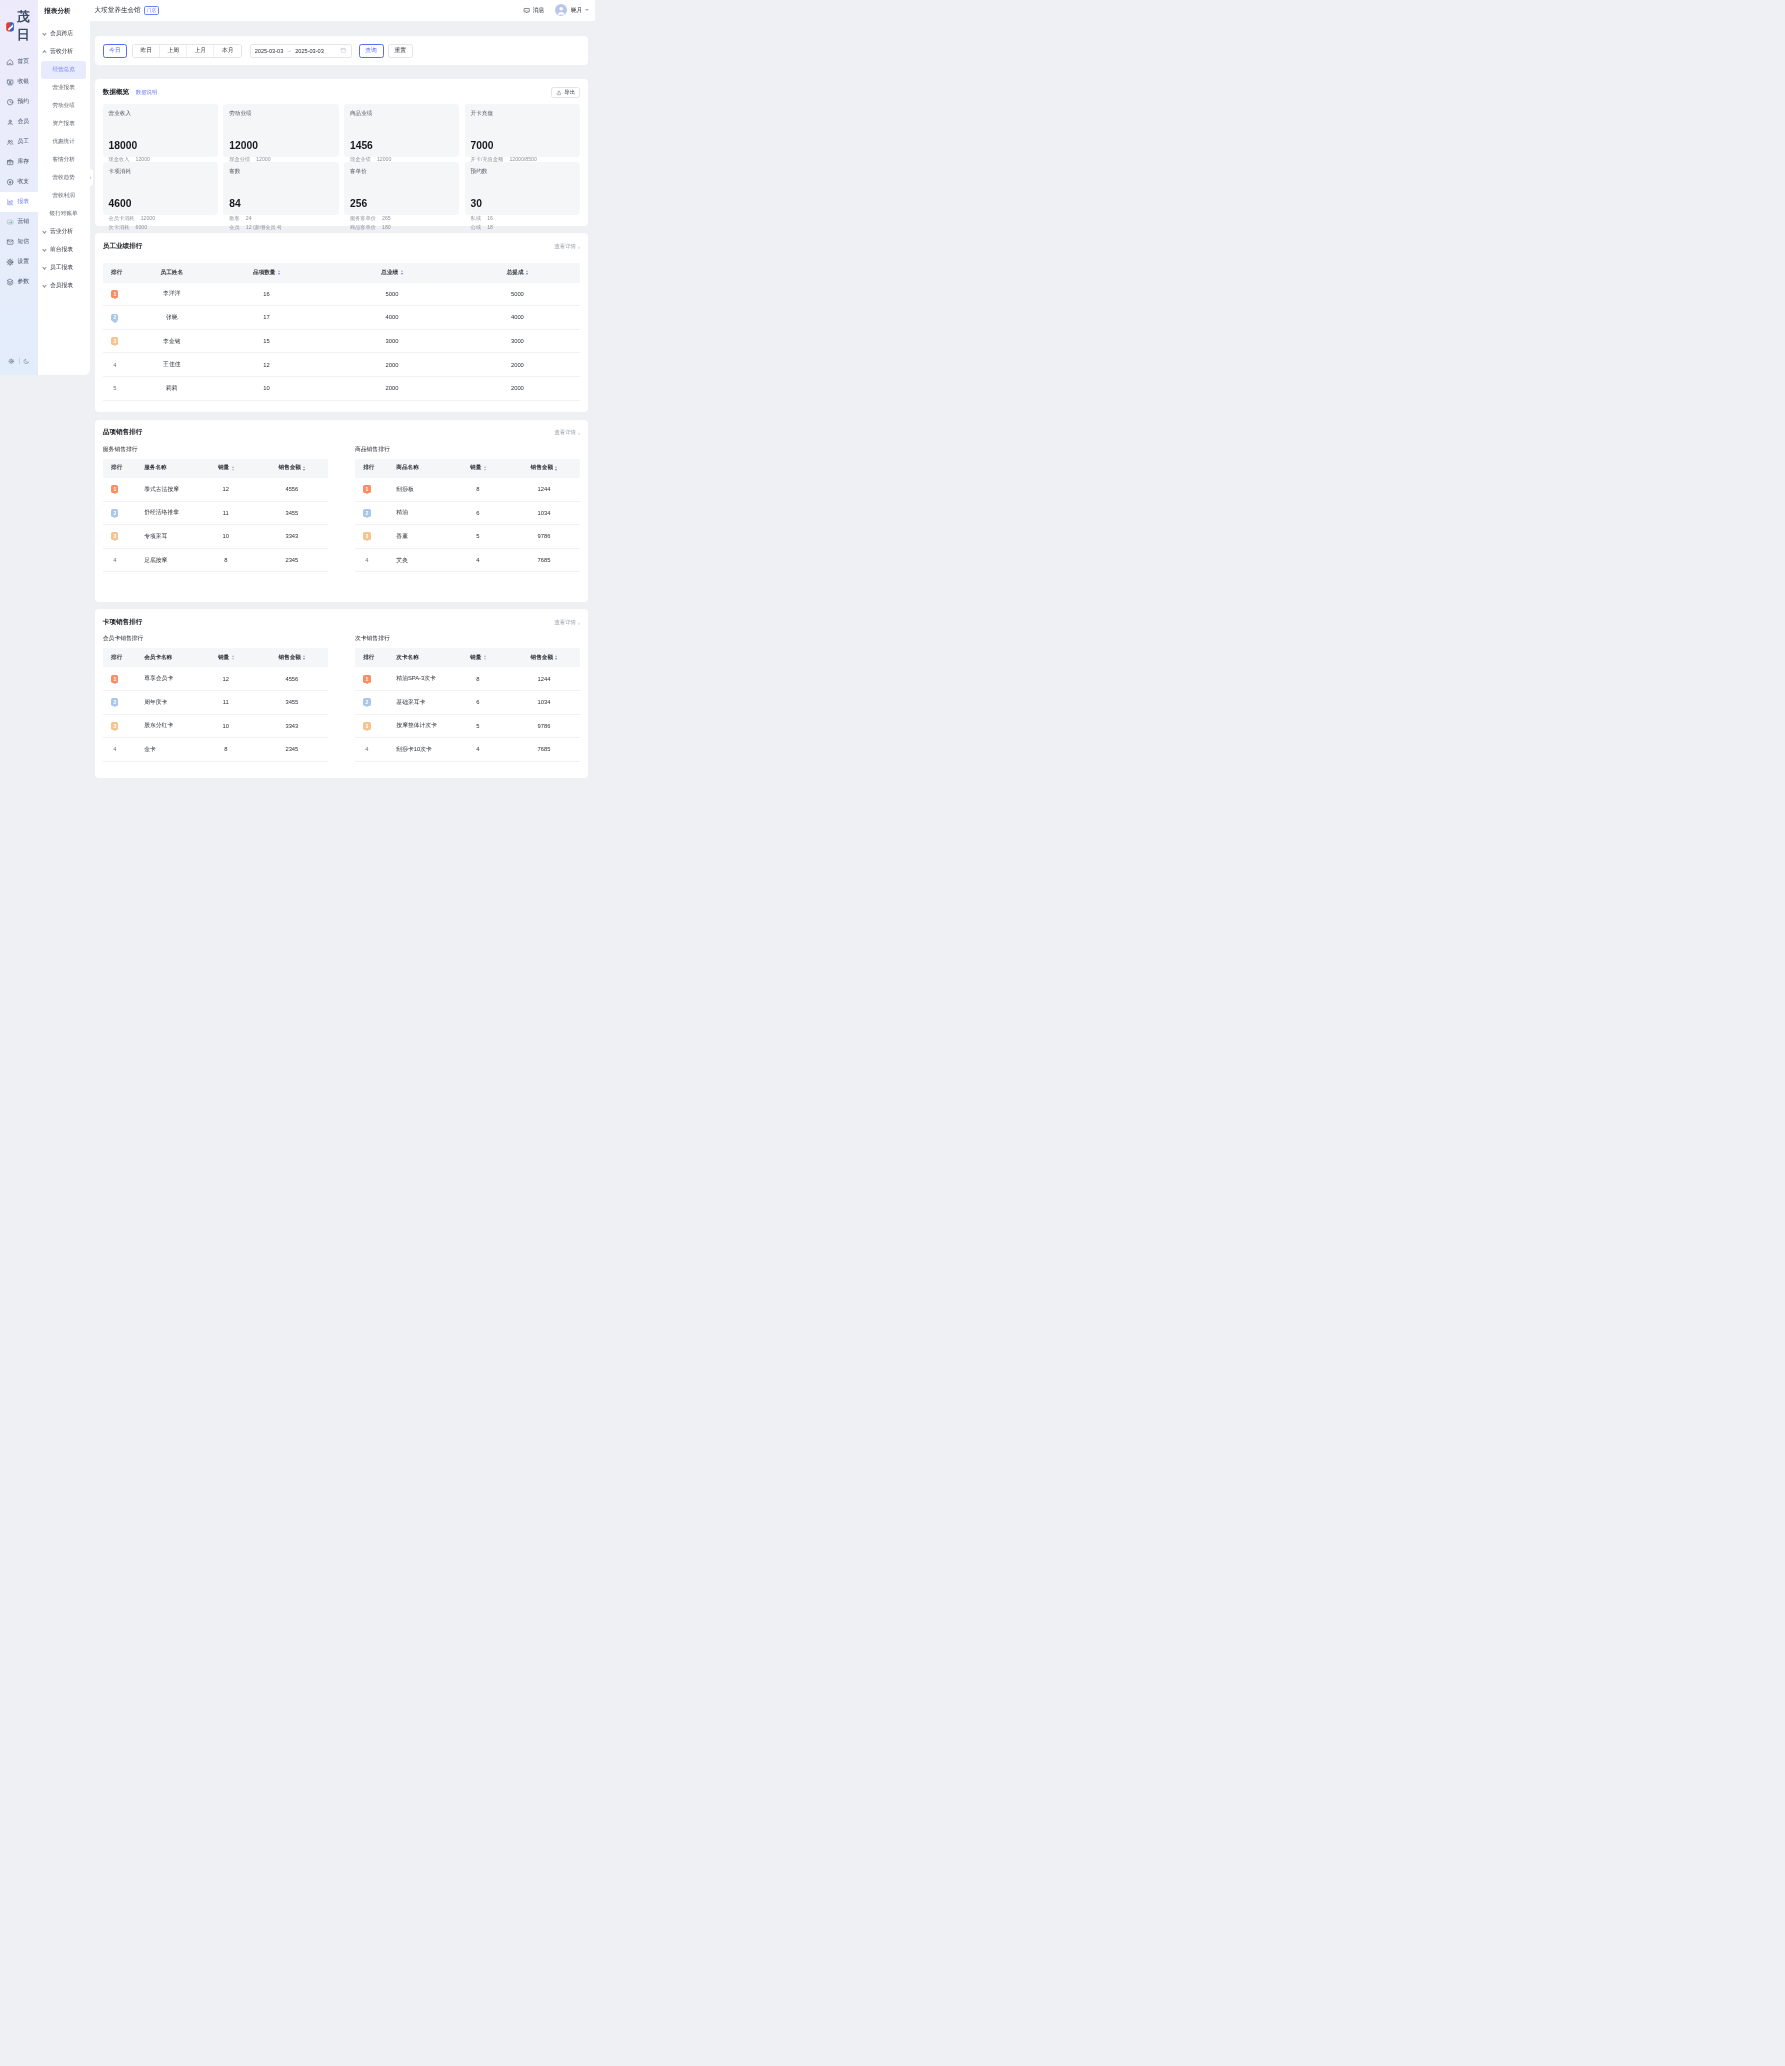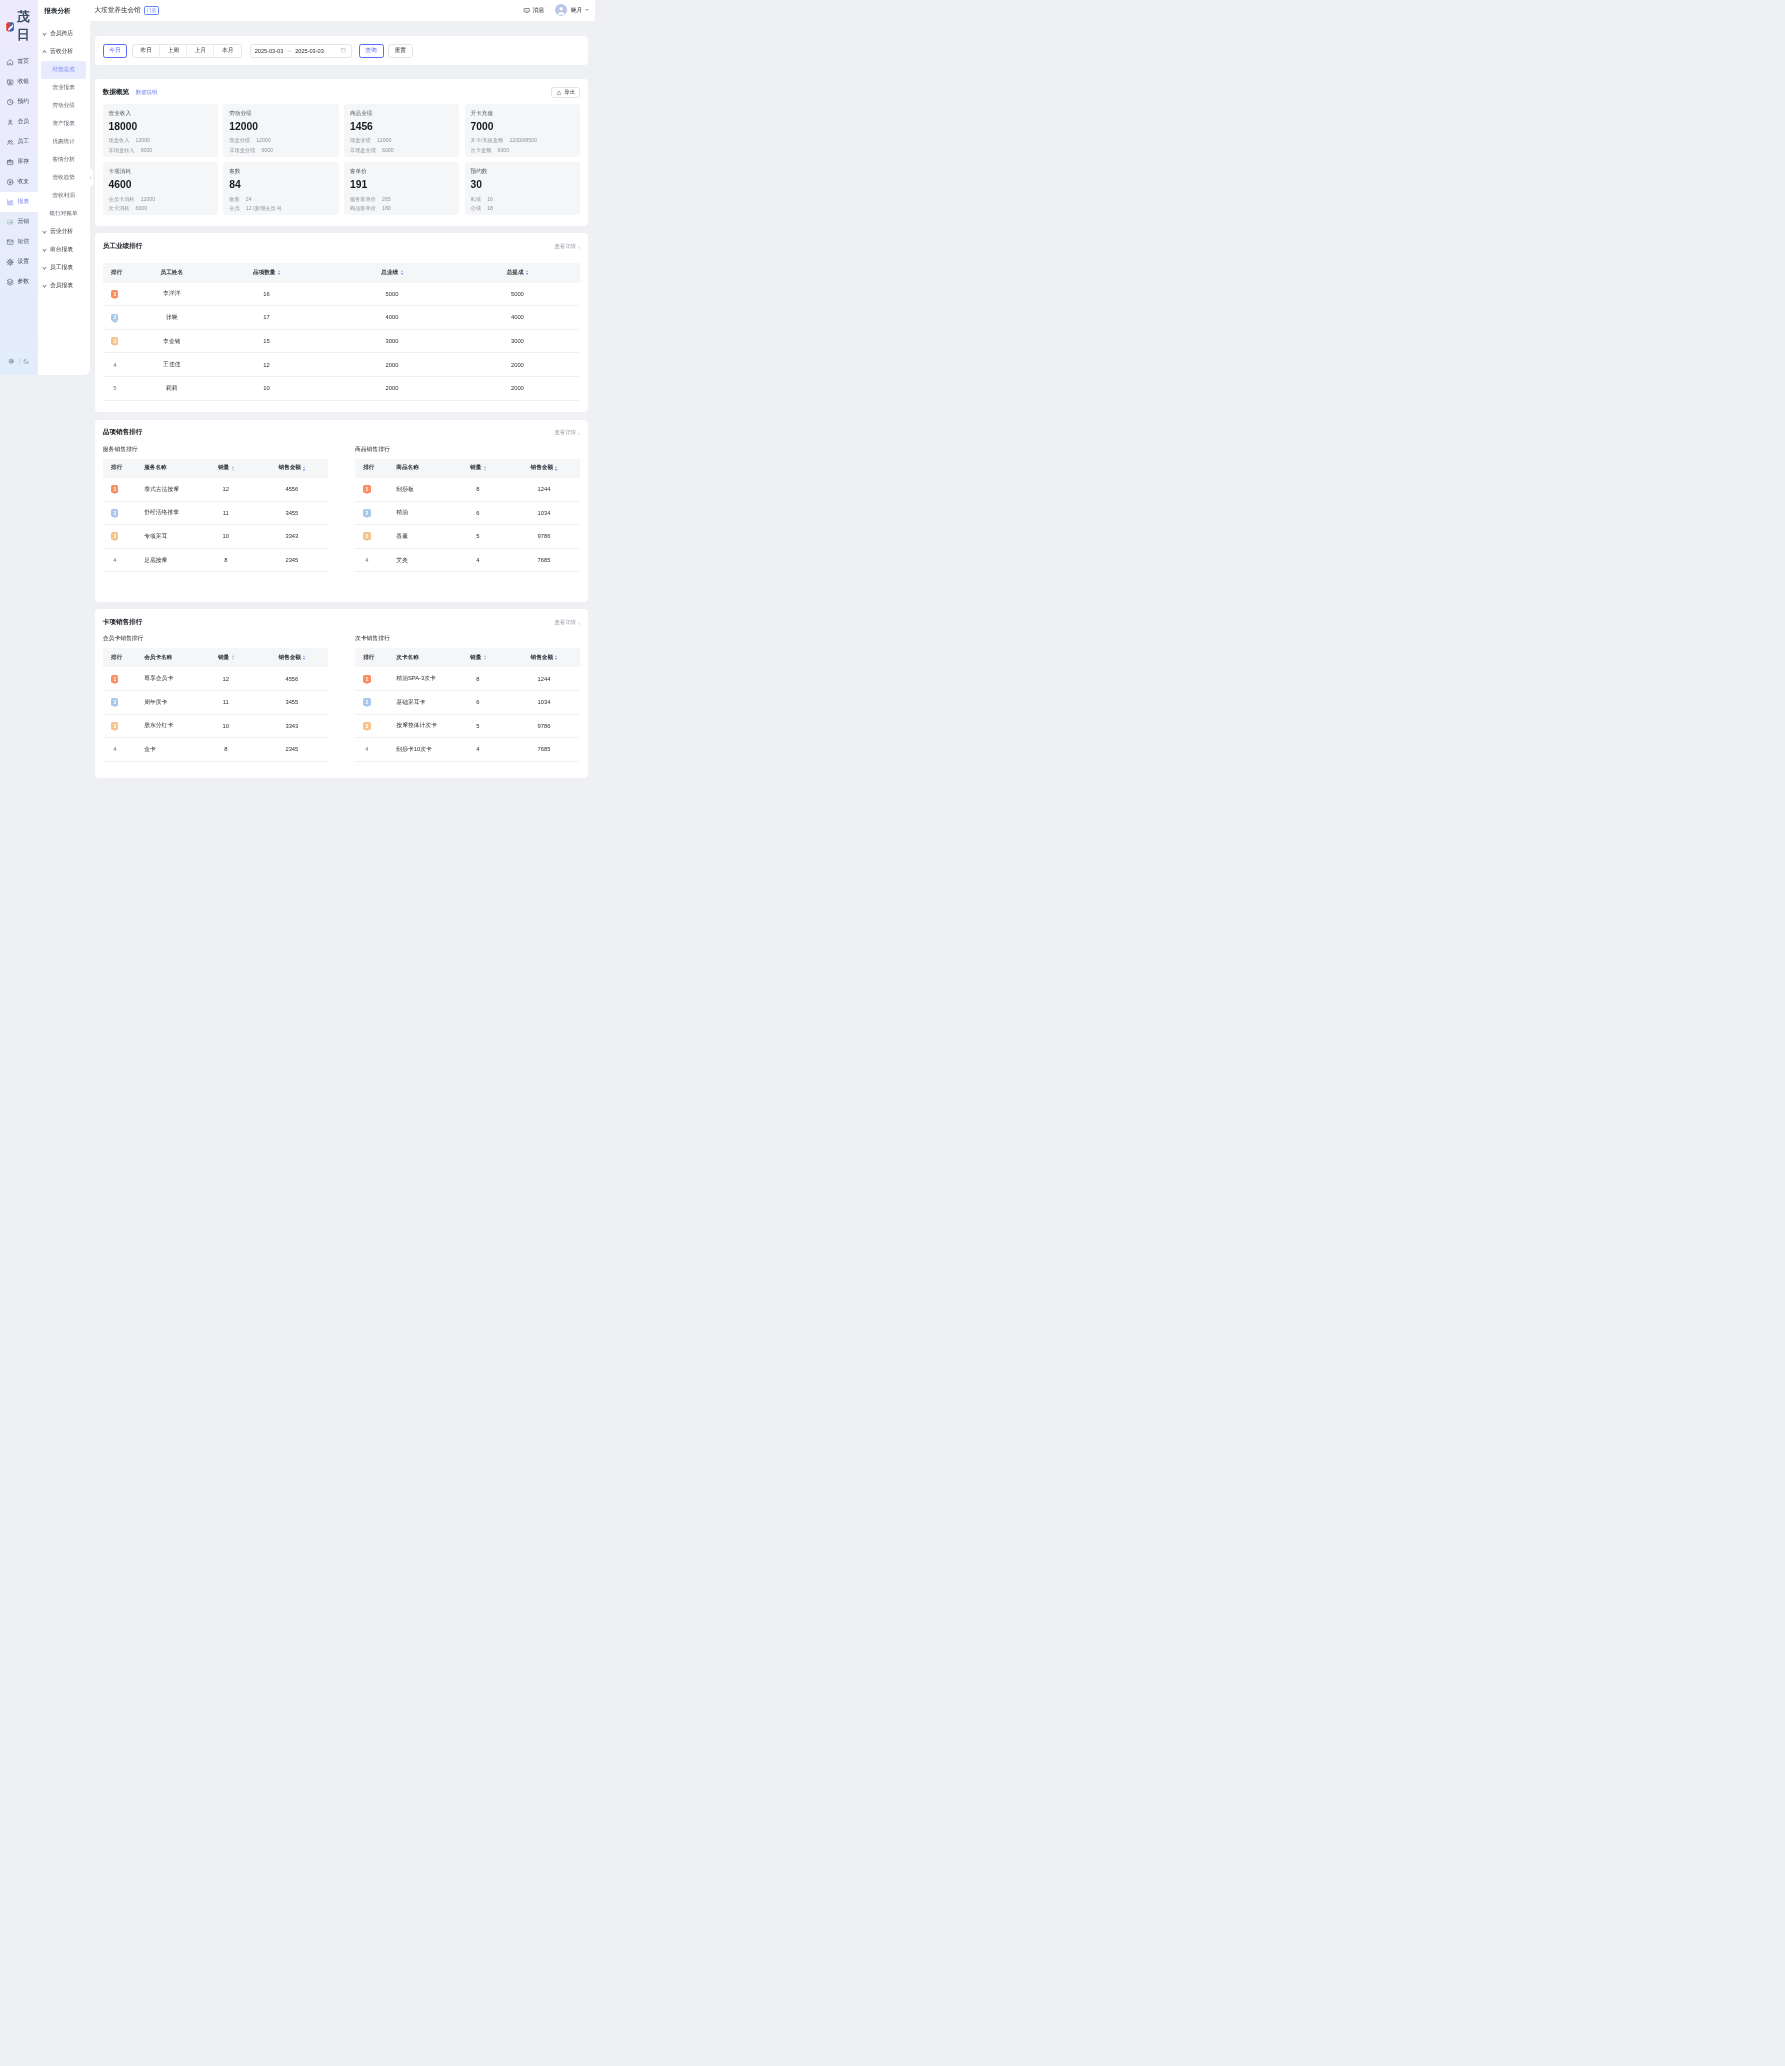--- a/index.html
+++ b/index.html
@@ -62,21 +62,21 @@
 
   .overview-card{height:147px;padding:8.3px;margin-bottom:7.9px;}
   .card-head{display:flex;align-items:center;}
   .card-title{font-size:6.6px;font-weight:bold;color:#1c1f24;}
   .info-link{margin-left:6.6px;font-size:5.4px;color:#6674f4;cursor:pointer;}
   .export-btn{margin-left:auto;height:11.6px;padding:0 4.1px;font-size:5.4px;gap:2.1px;color:#3a3f46;}
   .export-btn svg{width:5.8px;height:5.8px;color:#555b63;}
   .tiles{margin-top:5.4px;display:grid;grid-template-columns:repeat(4,1fr);gap:5.4px;}
   .tile{background:#f5f6f8;border-radius:3.3px;height:53px;padding:6.2px 5.8px;}
   .tile-title{font-size:5.6px;color:#4e535b;}
-  .tile-value{font-size:10.3px;font-weight:bold;color:#17191d;margin-top:3px;}
+  .tile-value{font-size:10.3px;font-weight:bold;color:#17191d;margin-top:22px;}
   .tile-rows{margin-top:5.4px;display:flex;flex-direction:column;gap:2.5px;}
   .tile-row{font-size:5.2px;color:#8d929b;display:flex;gap:6.2px;white-space:nowrap;}
 
   .rank-card{padding:8.3px;margin-bottom:7.4px;}
   .emp-card{height:179px;}
   .item-card{height:182px;}
   .last-card{height:169px;margin-bottom:0;}
   .detail-link{margin-left:auto;font-size:5.4px;color:#9aa0a8;cursor:pointer;display:flex;align-items:center;gap:2.1px;}
   .detail-link .gt{font-size:6.2px;color:#b9bec6;}
 
@@ -434,21 +434,21 @@
               <span>24</span>
             </div>
             <div class="tile-row">
               <span>会员</span>
               <span>12 (新增会员 4)</span>
             </div>
           </div>
         </div>
         <div class="tile">
           <div class="tile-title">客单价</div>
-          <div class="tile-value">191</div>
+          <div class="tile-value">256</div>
           <div class="tile-rows">
             <div class="tile-row">
               <span>服务客单价</span>
               <span>265</span>
             </div>
             <div class="tile-row">
               <span>商品客单价</span>
               <span>180</span>
             </div>
           </div>

